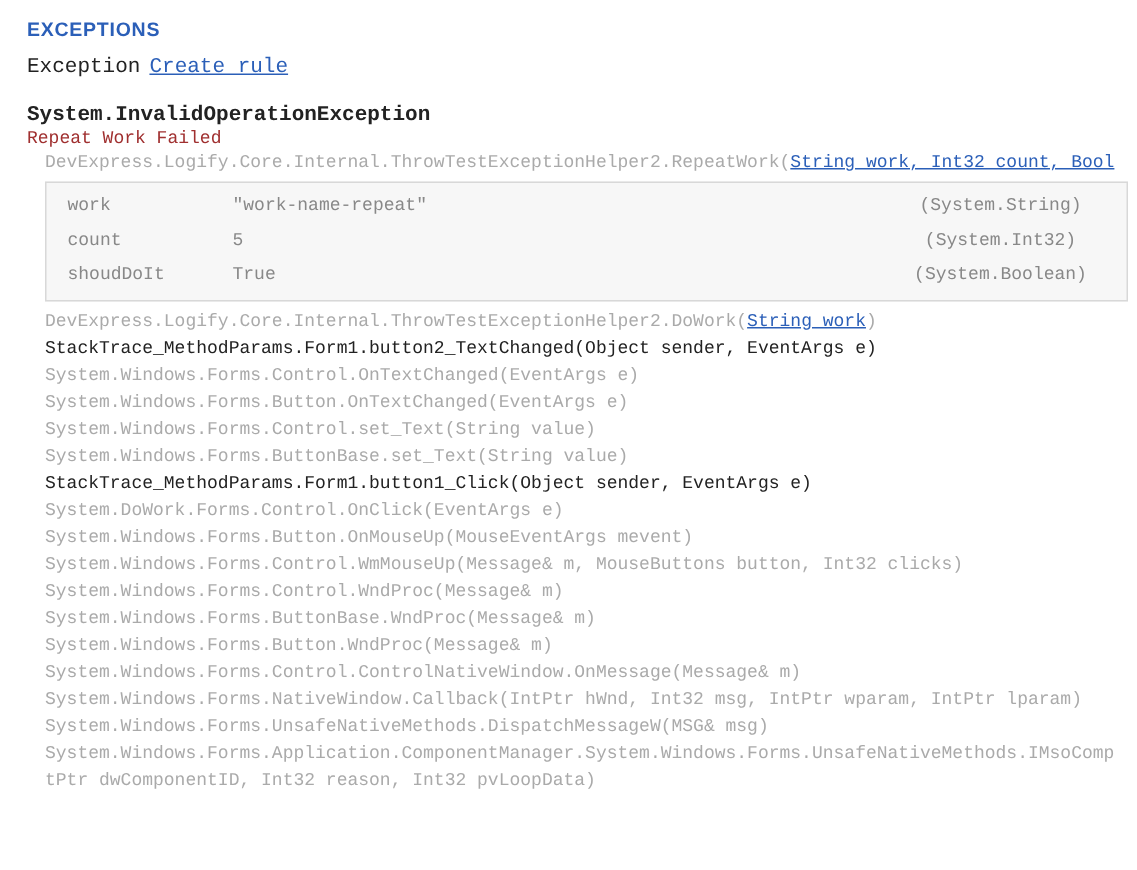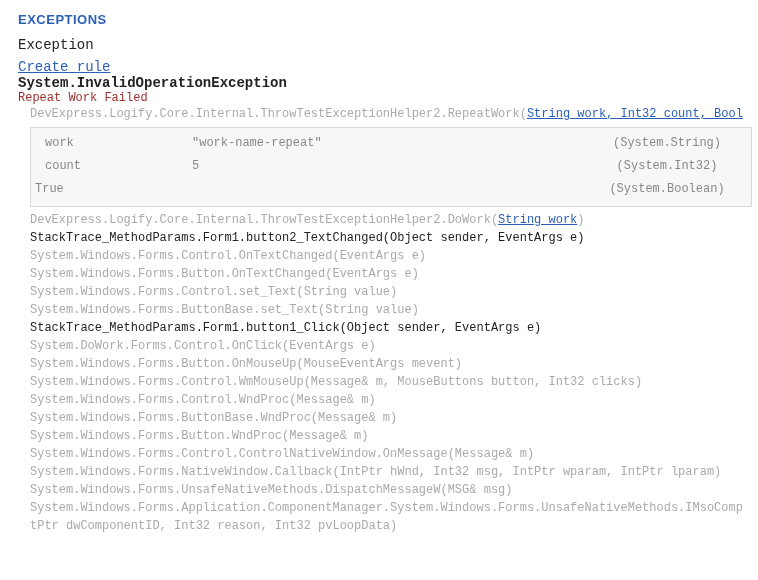--- a/index.html
+++ b/index.html
@@ -20,22 +20,21 @@
       font-weight: bold;
       font-size: 13px;
       letter-spacing: 0.5px;
       margin-bottom: 10px;
       font-family: Arial, sans-serif;
     }
     .exception-row {
       display: flex;
       align-items: baseline;
       gap: 6px;
-      margin-bottom: 0;
-      flex-direction: column;
+      margin-bottom: 16px;
     }
     .exception-label {
       color: #222;
       font-size: 14px;
     }
     .create-rule-link {
       color: #2b5fb8;
       text-decoration: underline;
       cursor: pointer;
       font-size: 14px;
@@ -68,21 +67,20 @@
       border: 1px solid #d8d8d8;
       margin: 4px 0 4px 12px;
       padding: 4px 0;
       width: 100%;
       font-size: 12px;
     }
     .params-row {
       display: flex;
       padding: 2px 4px;
       line-height: 1.6;
-      gap: 37px;
     }
     .param-name {
       width: 120px;
       color: #888;
       padding-left: 10px;
     }
     .param-value {
       flex: 1;
       color: #888;
     }
@@ -119,20 +117,21 @@
       <div class="param-name">work</div>
       <div class="param-value">"work-name-repeat"</div>
       <div class="param-type">(System.String)</div>
     </div>
     <div class="params-row">
       <div class="param-name">count</div>
       <div class="param-value">5</div>
       <div class="param-type">(System.Int32)</div>
     </div>
     <div class="params-row">
+      <div class="param-name">shoudDoIt</div>
       <div class="param-value">True</div>
       <div class="param-type">(System.Boolean)</div>
     </div>
   </div>
 
 <div class="stack-container">
   <div class="stack-line">
     <span>DevExpress.Logify.Core.Internal.ThrowTestExceptionHelper2.DoWork(</span><span class="stack-link">String work</span><span>)</span>
   </div>
   <div id="stack-list">

